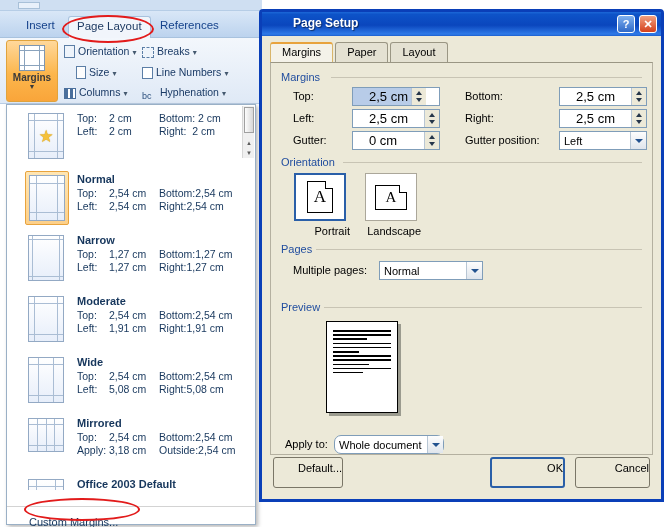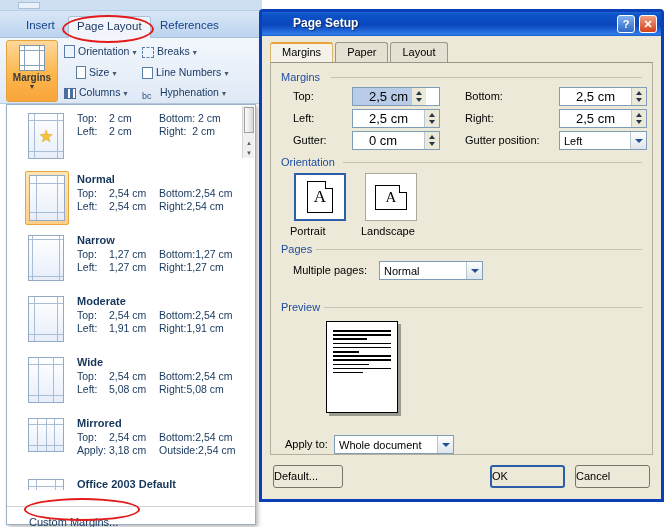--- a/index.html
+++ b/index.html
@@ -271,34 +271,34 @@
     font-family: "Liberation Serif", serif; font-size: 17px; color: #000;
   }
   .page-icon.portrait { width: 26px; height: 32px; }
   .page-icon.landscape { width: 32px; height: 25px; font-size: 15px; }
   .page-icon .dogear {
     position: absolute; right: -1px; top: -1px; width: 8px; height: 8px;
     background: #ffffff; border-left: 1.6px solid #000; border-bottom: 1.6px solid #000;
     transform: none;
   }
   .orient-cap {
-    position: absolute; font-size: 11px; color: #000; text-align: left; width: 60px;
+    position: absolute; font-size: 11px; color: #000; text-align: right; width: 60px;
   }
 
   .preview-page {
     position: absolute; width: 72px; height: 92px; background: #fff;
     border: 1.5px solid #000; box-shadow: 3px 3px 0 #9b9b8f;
     padding: 8px 6px 0 6px;
   }
   .preview-page .ln { height: 1.6px; background: #000; margin-bottom: 2.6px; }
 
   .btn {
-    position: absolute; height: 23px; background: #ece9d8;
+    position: absolute; height: 31px; background: #ece9d8;
     border: 1px solid #7a7667; border-radius: 3px;
-    font-size: 11px; color: #000; text-align: left; line-height: 21px;
+    font-size: 11px; color: #000; text-align: right; line-height: 21px;
   }
   .btn.default-focus { border: 2px solid #2a5fa8; line-height: 19px; }
 </style>
 </head>
 <body>
 
 <div id="root">
 
   <div id="ribbon-area">
 
@@ -649,21 +649,21 @@
           <div class="ln" style="width:100%"></div>
           <div class="ln" style="width:45%"></div>
           <div class="ln" style="width:100%"></div>
           <div class="ln" style="width:100%"></div>
           <div class="ln" style="width:62%"></div>
           <div class="ln" style="width:100%"></div>
           <div class="ln" style="width:52%"></div>
         </div>
 
         <div class="fld-label" style="left:14px; top:375px;">Apply to:</div>
-        <div class="combo" style="left:63px; top:372px; width:120px;">
+        <div class="combo" style="left:63px; top:372px; width:110px;border-radius:7px;">
           <span class="val">Whole document</span>
           <span class="arrow"></span>
         </div>
       </div>
 
       <div class="btn" style="left:11px; bottom:11px; width:70px;">
         <span>Default...</span>
       </div>
       <div class="btn default-focus" style="right:96px; bottom:11px; width:75px;">
         <span>OK</span>

